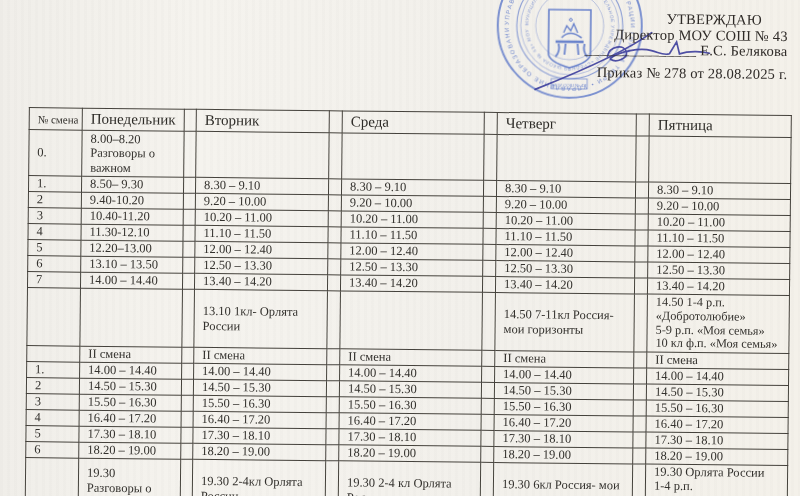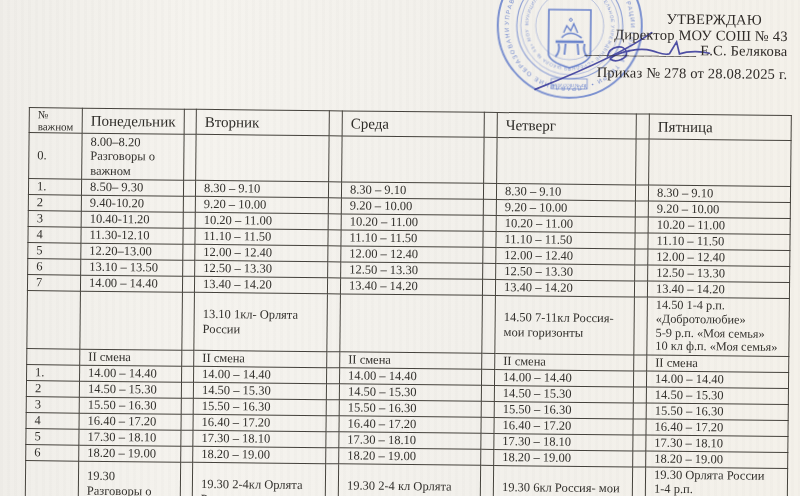--- a/index.html
+++ b/index.html
@@ -117,21 +117,21 @@
         <col style="width:133px">
           <col style="width:13px">
           <col style="width:142px">
         <col style="width:13px">
           <col style="width:139px">
           <col style="width:13px">
         <col style="width:142px">
       </colgroup>
       <tbody>
         <tr class="hdr">
-          <th class="numhead">№ важном</th>
+          <th class="numhead">№ смена</th>
           <th class="day">Понедельник</th>
           <th class="sep"></th>
           <th class="day">Вторник</th>
           <th class="sep"></th>
           <th class="day">Среда</th>
           <th class="sep"></th>
           <th class="day">Четверг</th>
           <th class="sep"></th>
           <th class="day">Пятница</th>
         </tr>

